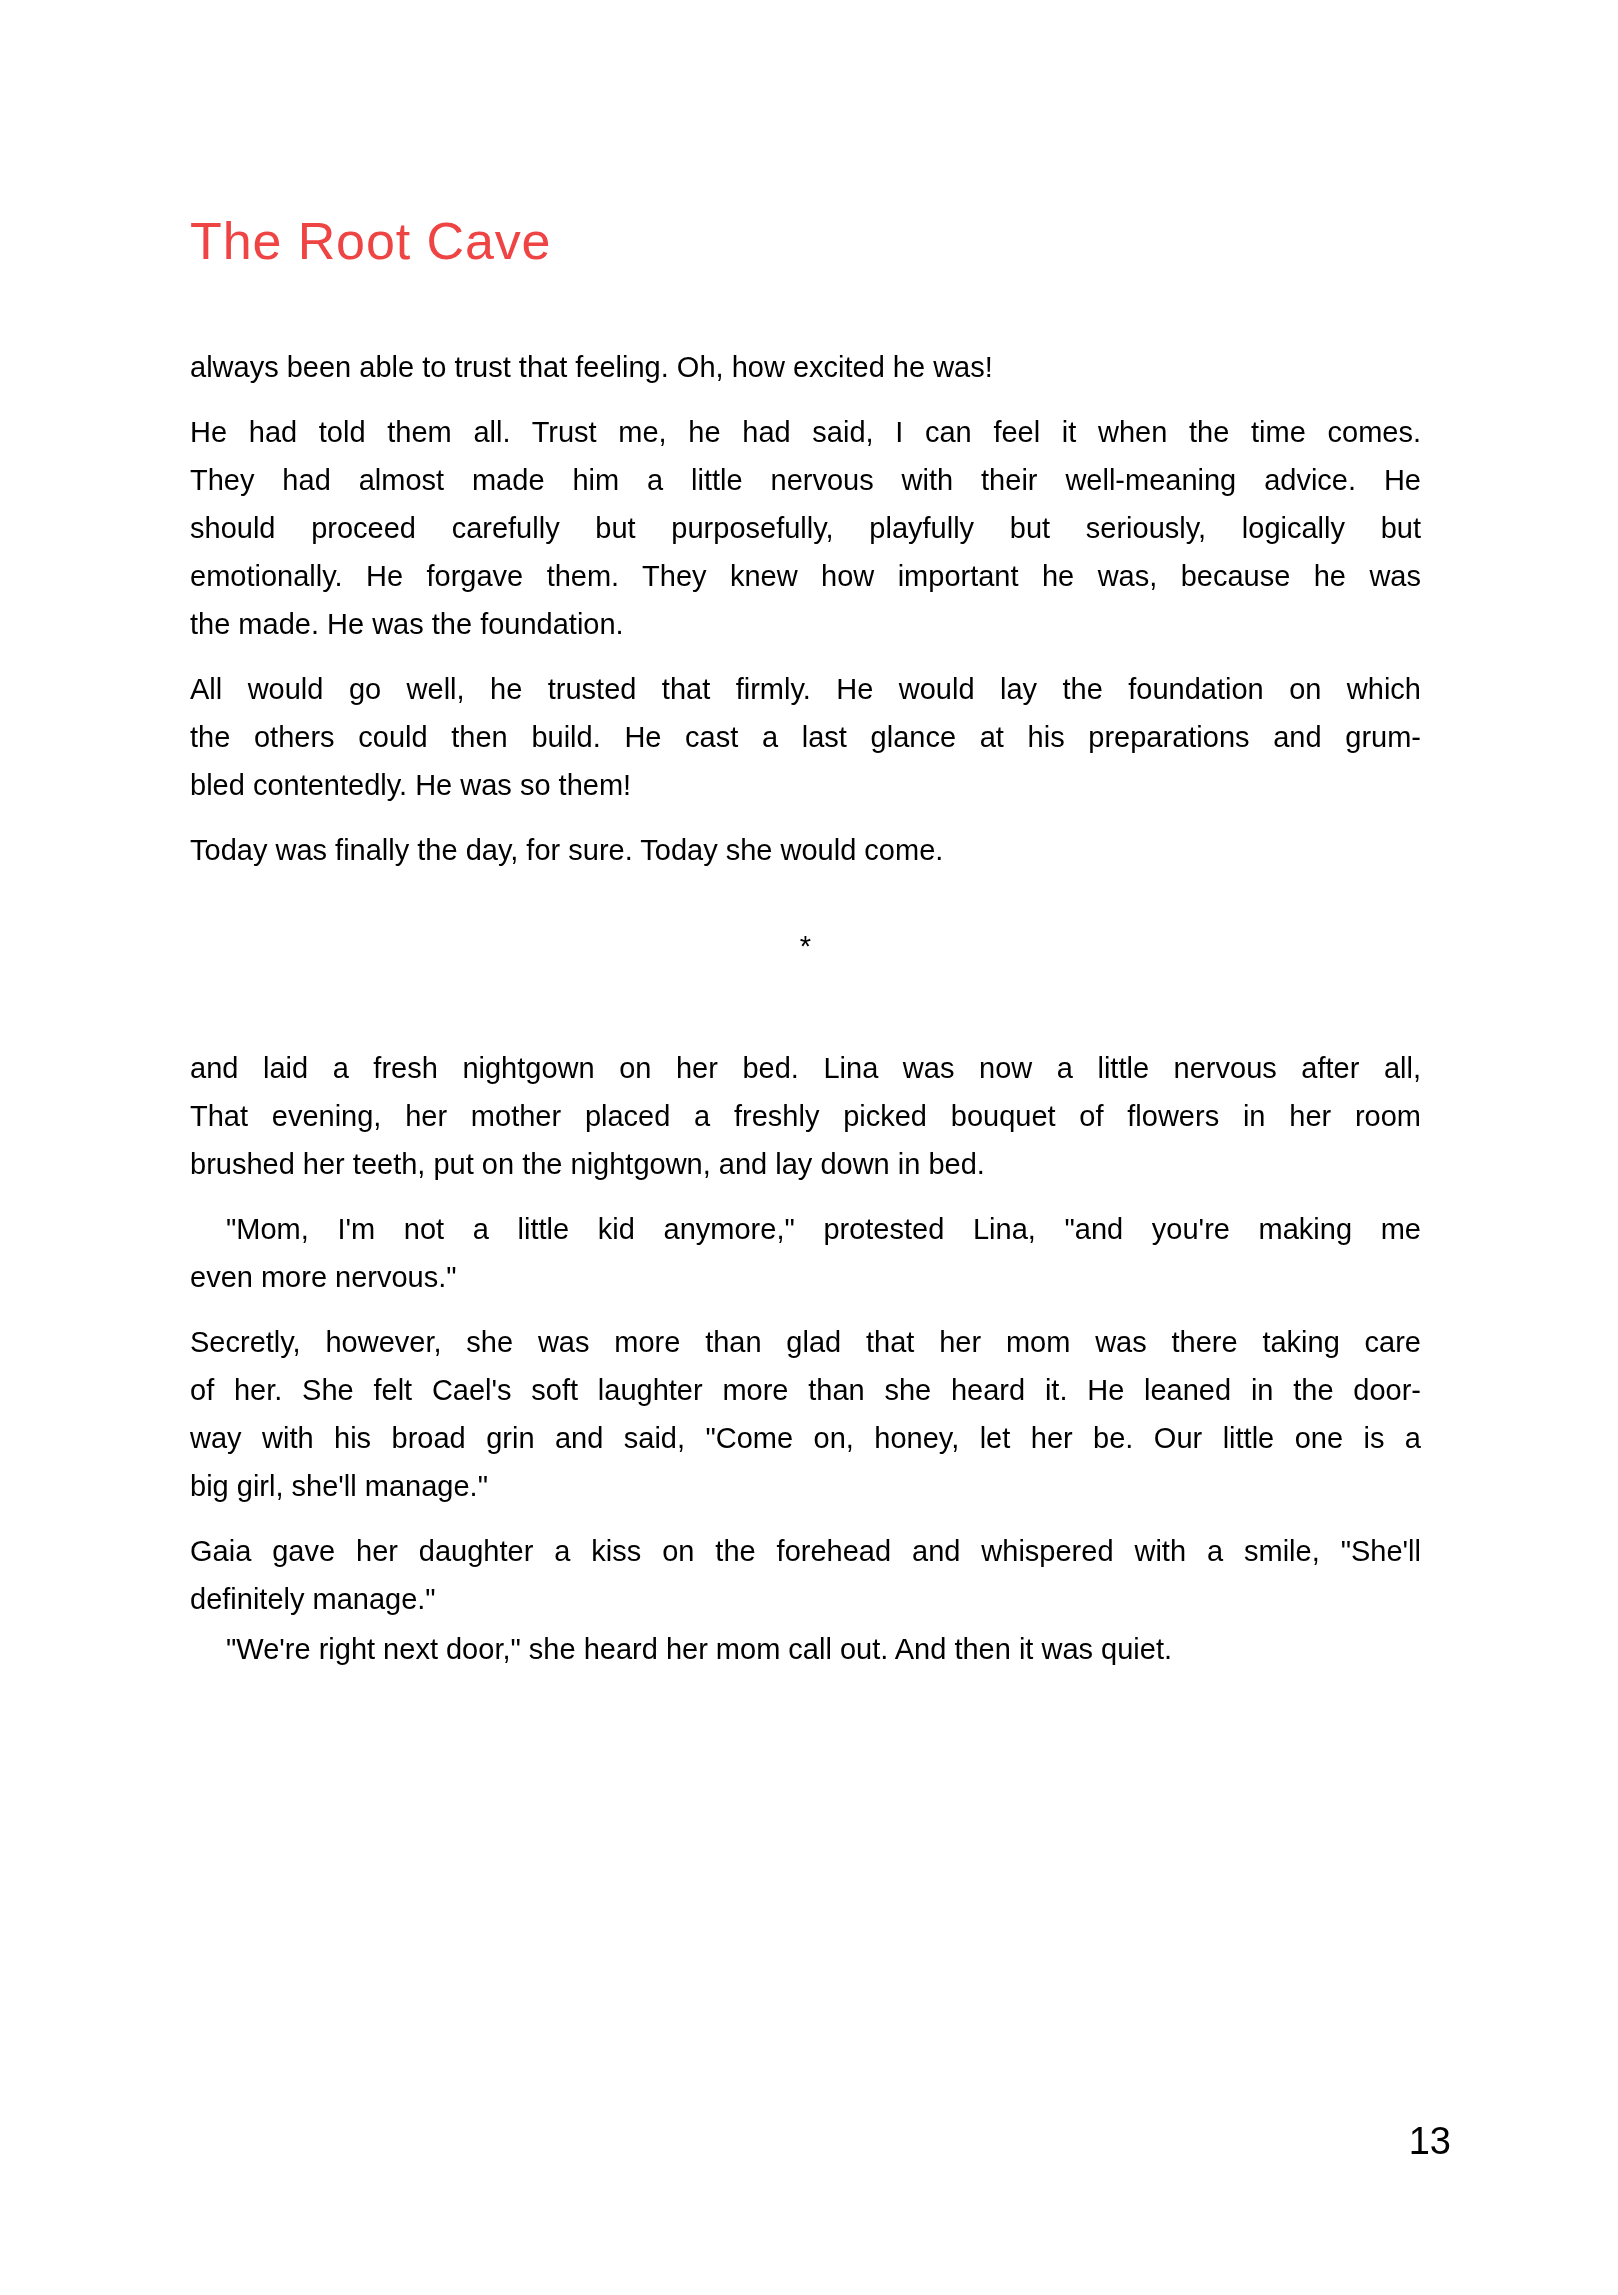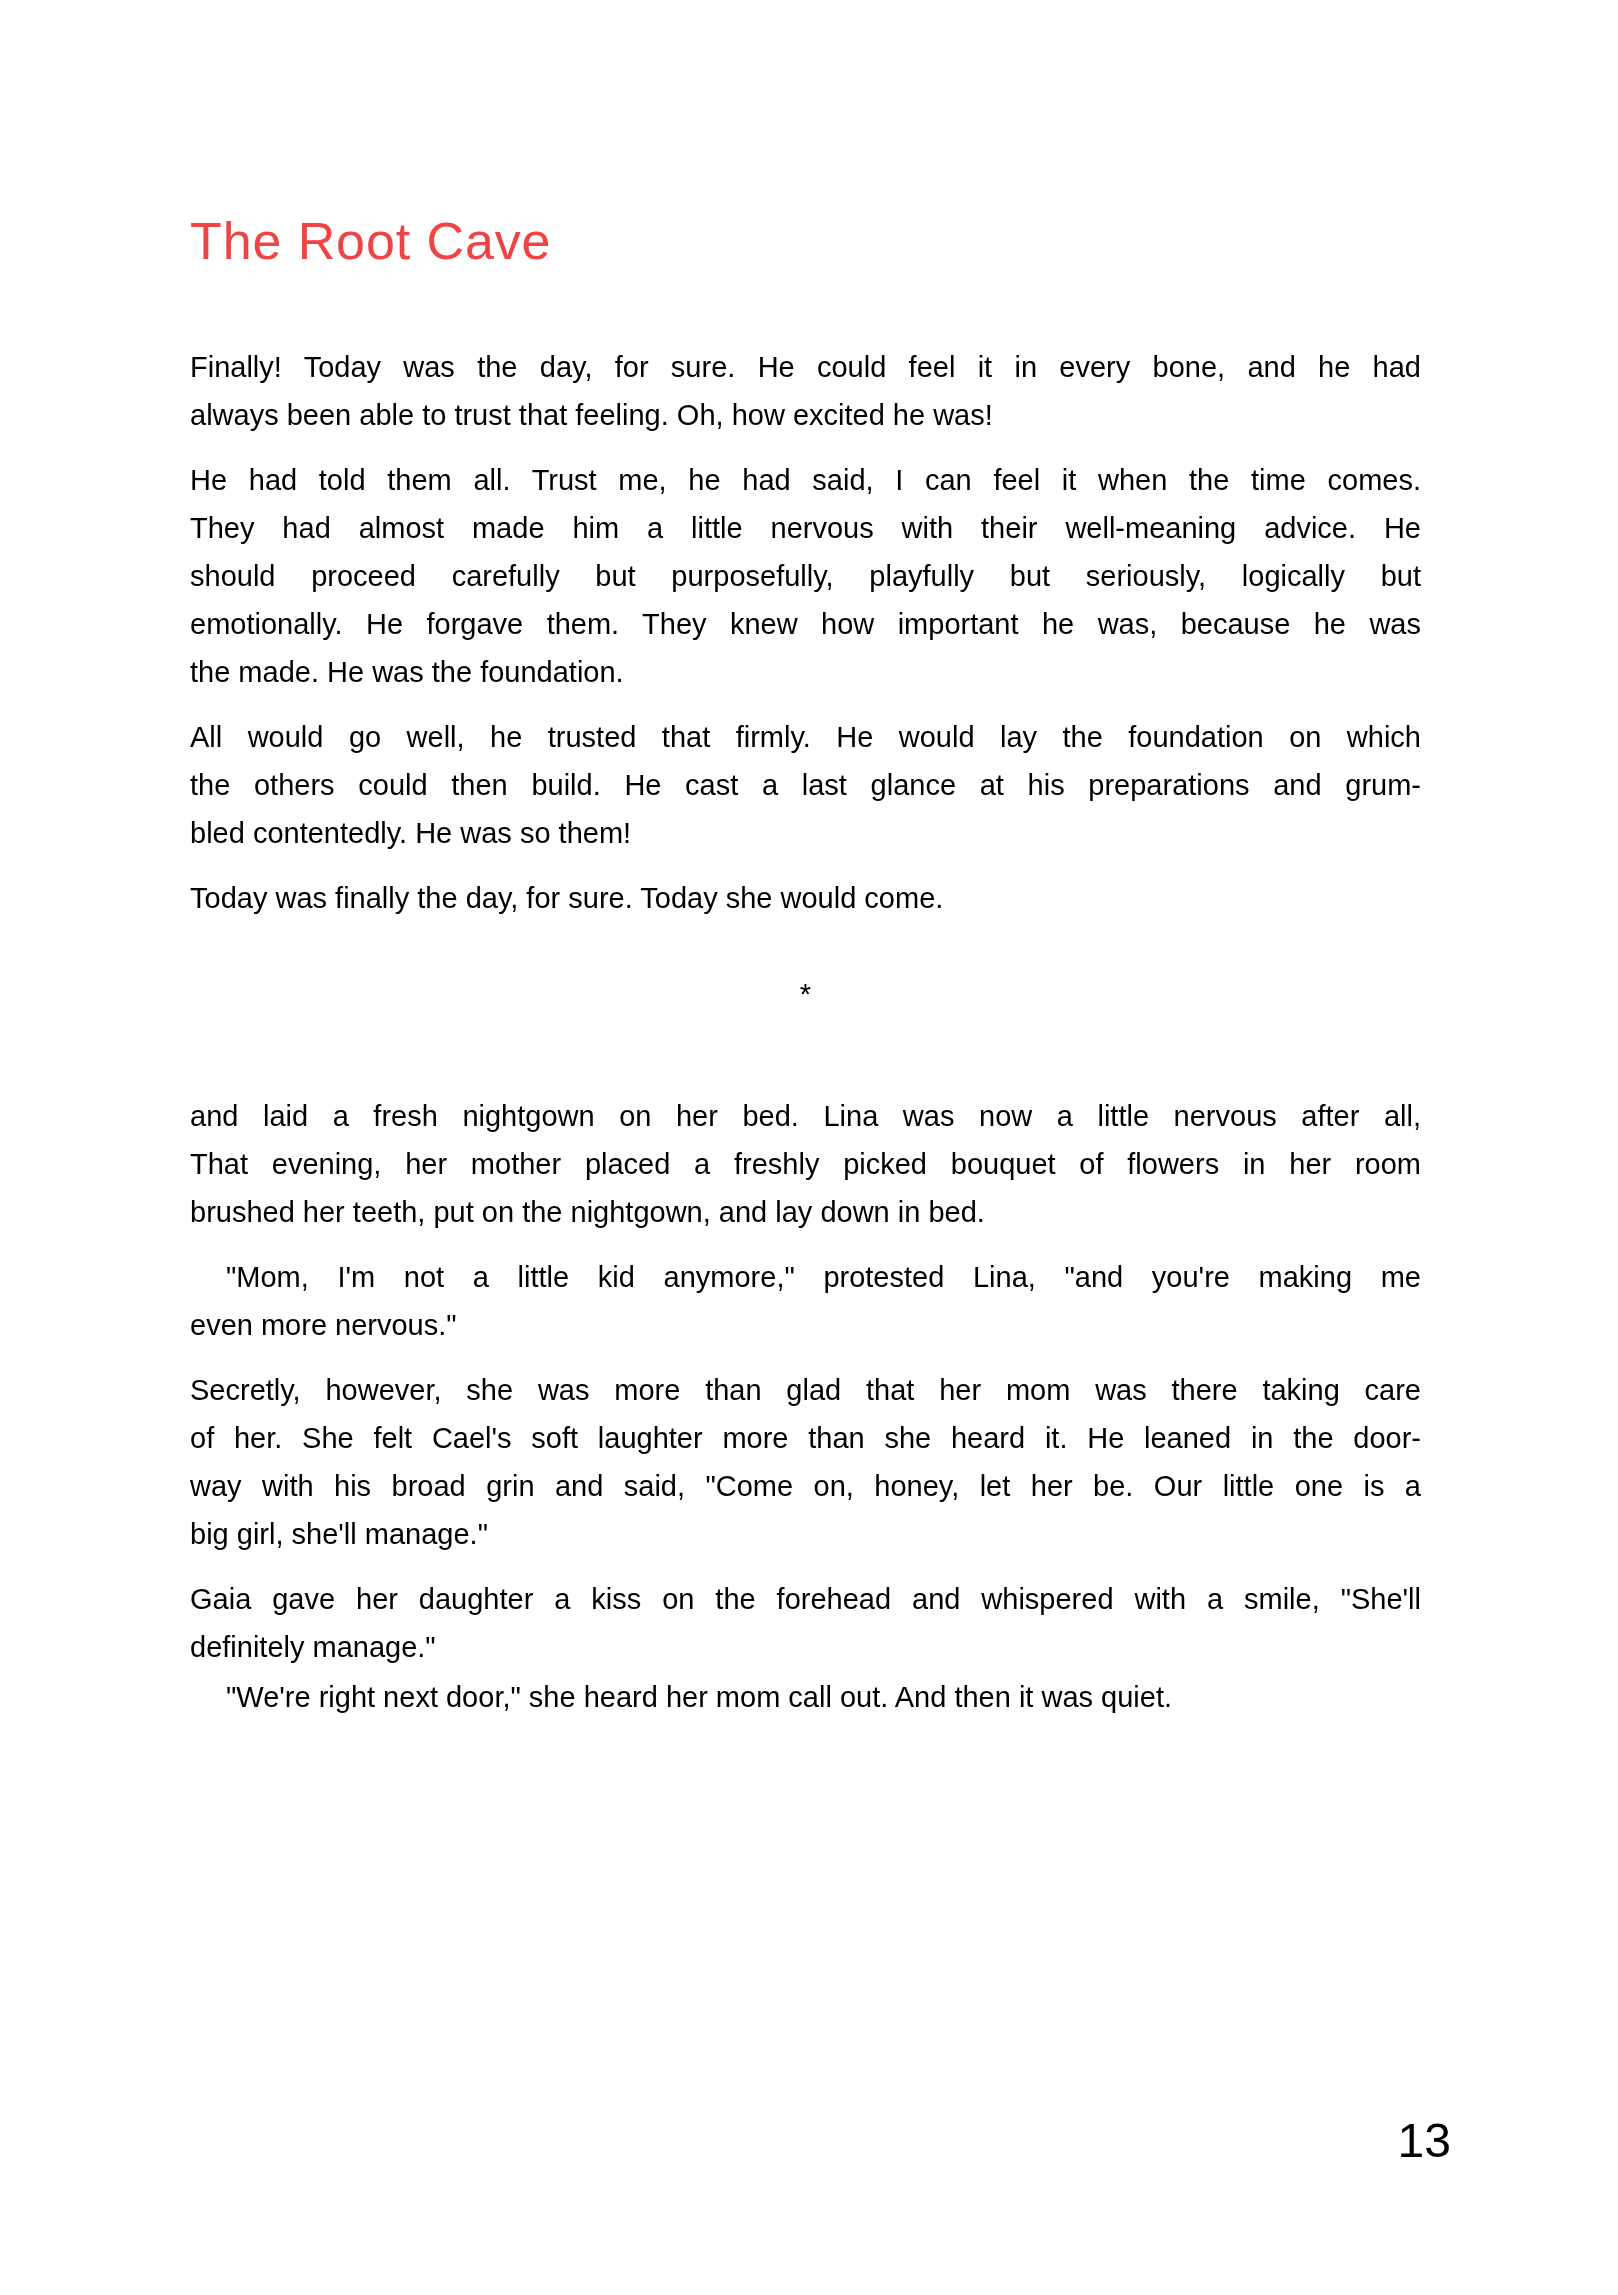--- a/index.html
+++ b/index.html
@@ -43,34 +43,33 @@
   .line {
     text-align: justify;
     text-align-last: justify;
   }
   .line.last { text-align-last: left; }
   .para.indent .line:first-child { text-indent: 36px; }
   .page-number {
     position: absolute;
     top: 2123px;
     right: 167px;
-    font-size: 48px;
+    font-size: 38px;
     line-height: 36px;
     color: #000000;
   }
 </style>
 </head>
 <body>
 
 <div class="page">
   <div class="content">
     <h1 class="chapter-title" style="color: #ef4444;">The Root Cave</h1>
     <div>
         <div class="para first">
-          <div class="line">Finally! Today was the day, for sure. He could feel it in every bone, and he had</div>
           <div class="line last">always been able to trust that feeling. Oh, how excited he was!</div>
         </div>
         <div class="para">
           <div class="line">He had told them all. Trust me, he had said, I can feel it when the time comes.</div>
           <div class="line">They had almost made him a little nervous with their well-meaning advice. He</div>
           <div class="line">should proceed carefully but purposefully, playfully but seriously, logically but</div>
           <div class="line">emotionally. He forgave them. They knew how important he was, because he was</div>
           <div class="line last">the made. He was the foundation.</div>
         </div>
         <div class="para">

